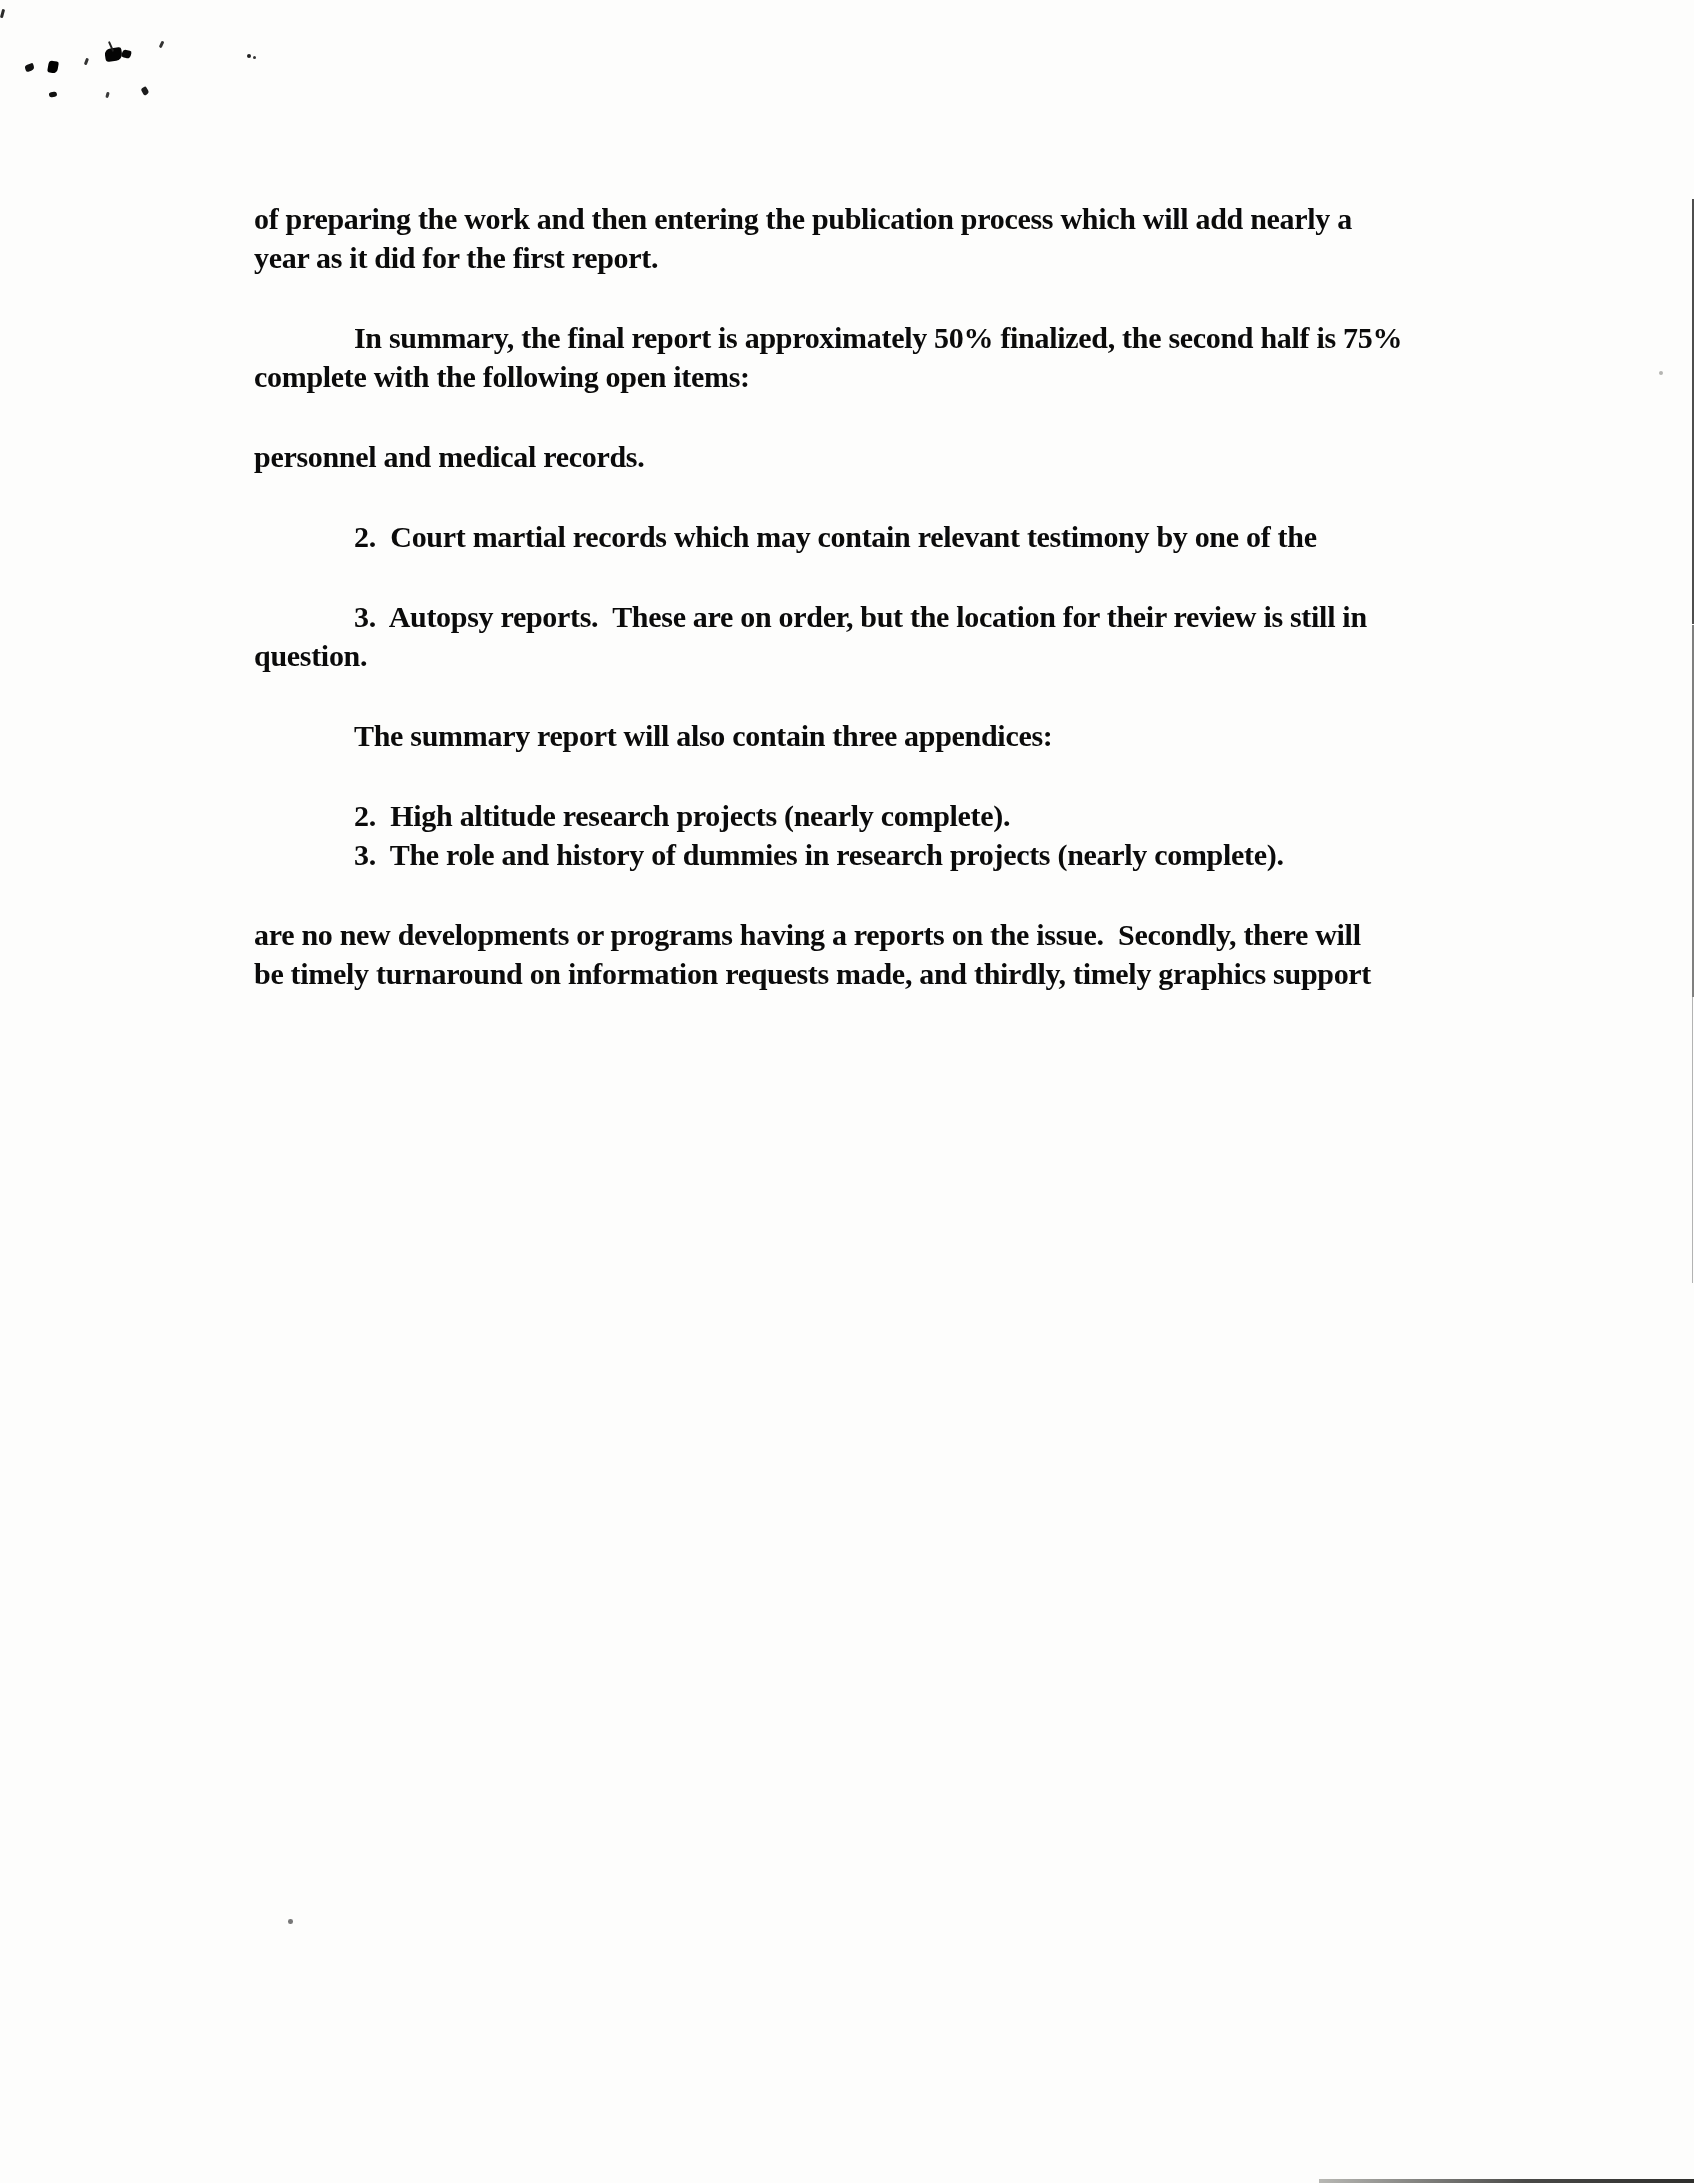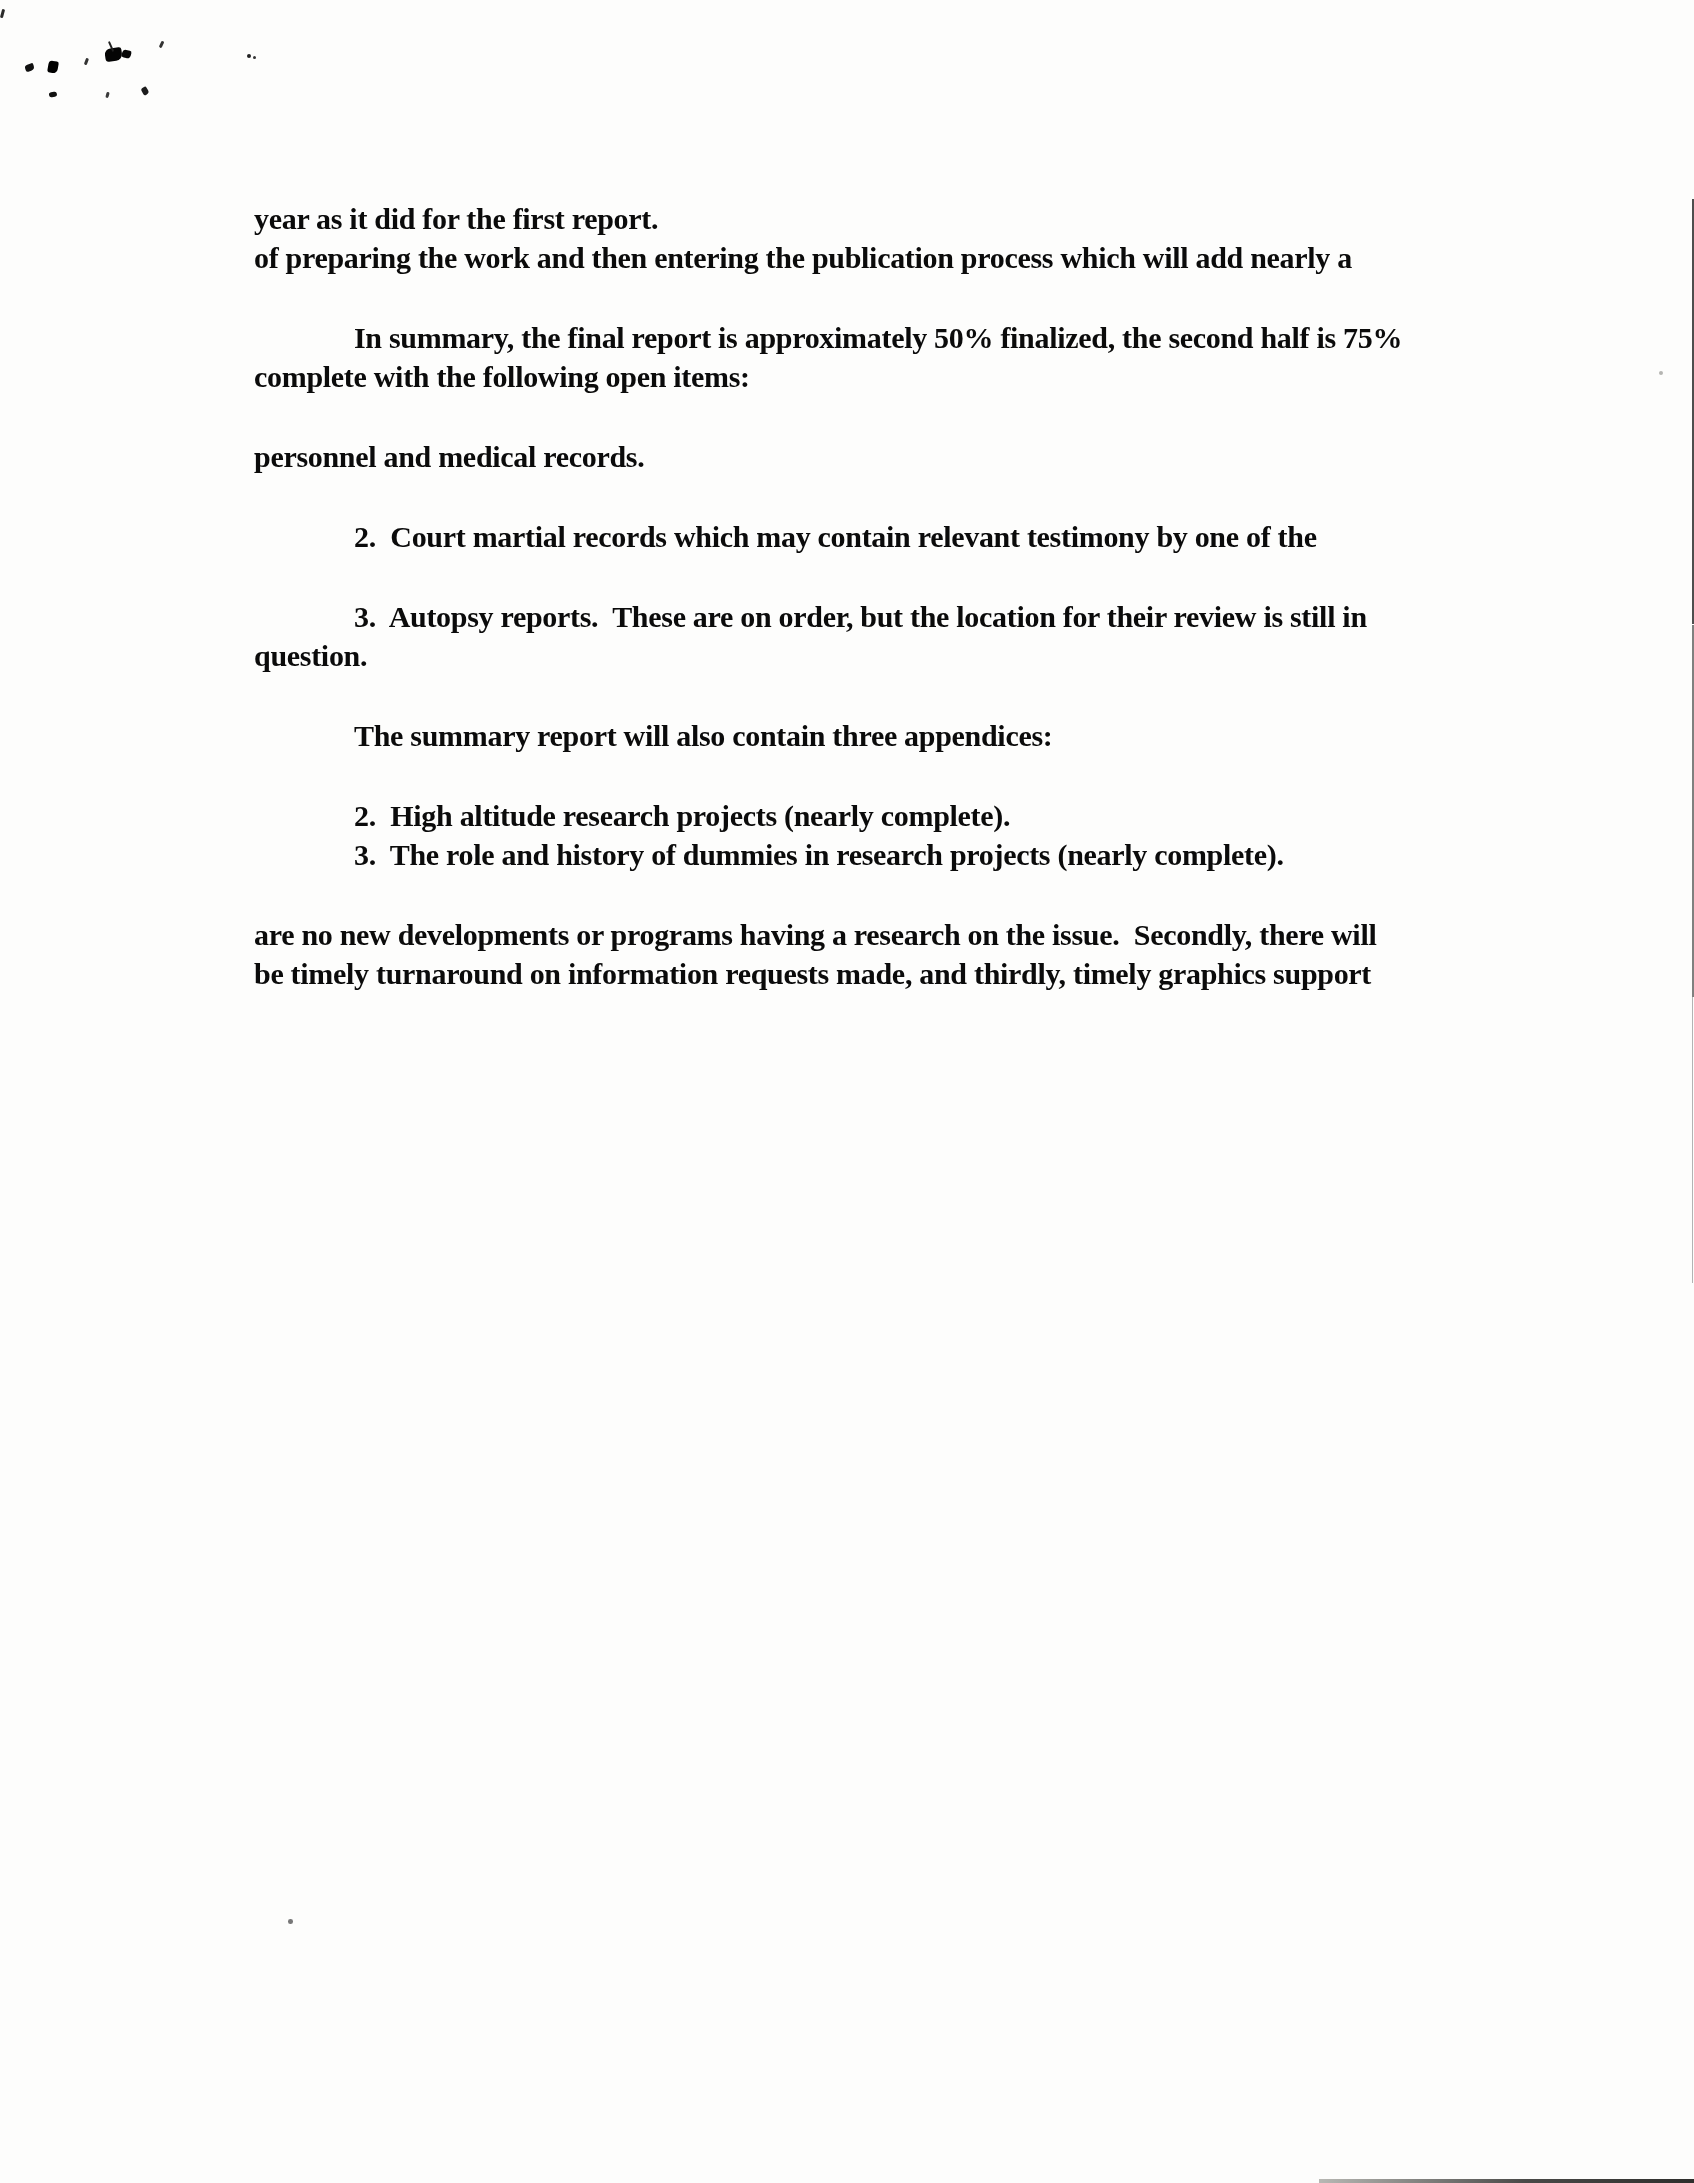--- a/index.html
+++ b/index.html
@@ -68,22 +68,22 @@
     background: linear-gradient(to right, #b8b8b4, #4a4a48 55%, #2e2e2c);
   }
 </style>
 </head>
 <body>
 
 <div class="page">
 
   <div class="content">
       <div class="para">
+        <div class="line">of preparing the work and then entering the publication process which will add nearly a</div>
         <div class="line">year as it did for the first report.</div>
-        <div class="line">of preparing the work and then entering the publication process which will add nearly a</div>
       </div>
       <div class="para">
         <div class="line indent">In summary, the final report is approximately 50% finalized, the second half is 75%</div>
         <div class="line">complete with the following open items:</div>
       </div>
       <div class="para">
         <div class="line">personnel and medical records.</div>
       </div>
       <div class="para">
         <div class="line indent">2.  Court martial records which may contain relevant testimony by one of the</div>
@@ -93,21 +93,21 @@
         <div class="line">question.</div>
       </div>
       <div class="para">
         <div class="line indent">The summary report will also contain three appendices:</div>
       </div>
       <div class="para">
         <div class="line indent">2.  High altitude research projects (nearly complete).</div>
         <div class="line indent">3.  The role and history of dummies in research projects (nearly complete).</div>
       </div>
       <div class="para">
-        <div class="line">are no new developments or programs having a research on the issue.  Secondly, there will</div>
+        <div class="line">are no new developments or programs having a reports on the issue.  Secondly, there will</div>
         <div class="line">be timely turnaround on information requests made, and thirdly, timely graphics support</div>
       </div>
     </div>
 
   <div>
     <div class="speck s1"></div>
     <div class="speck s2"></div>
     <div class="speck s3"></div>
     <div class="speck s4"></div>
     <div class="speck s5"></div>

